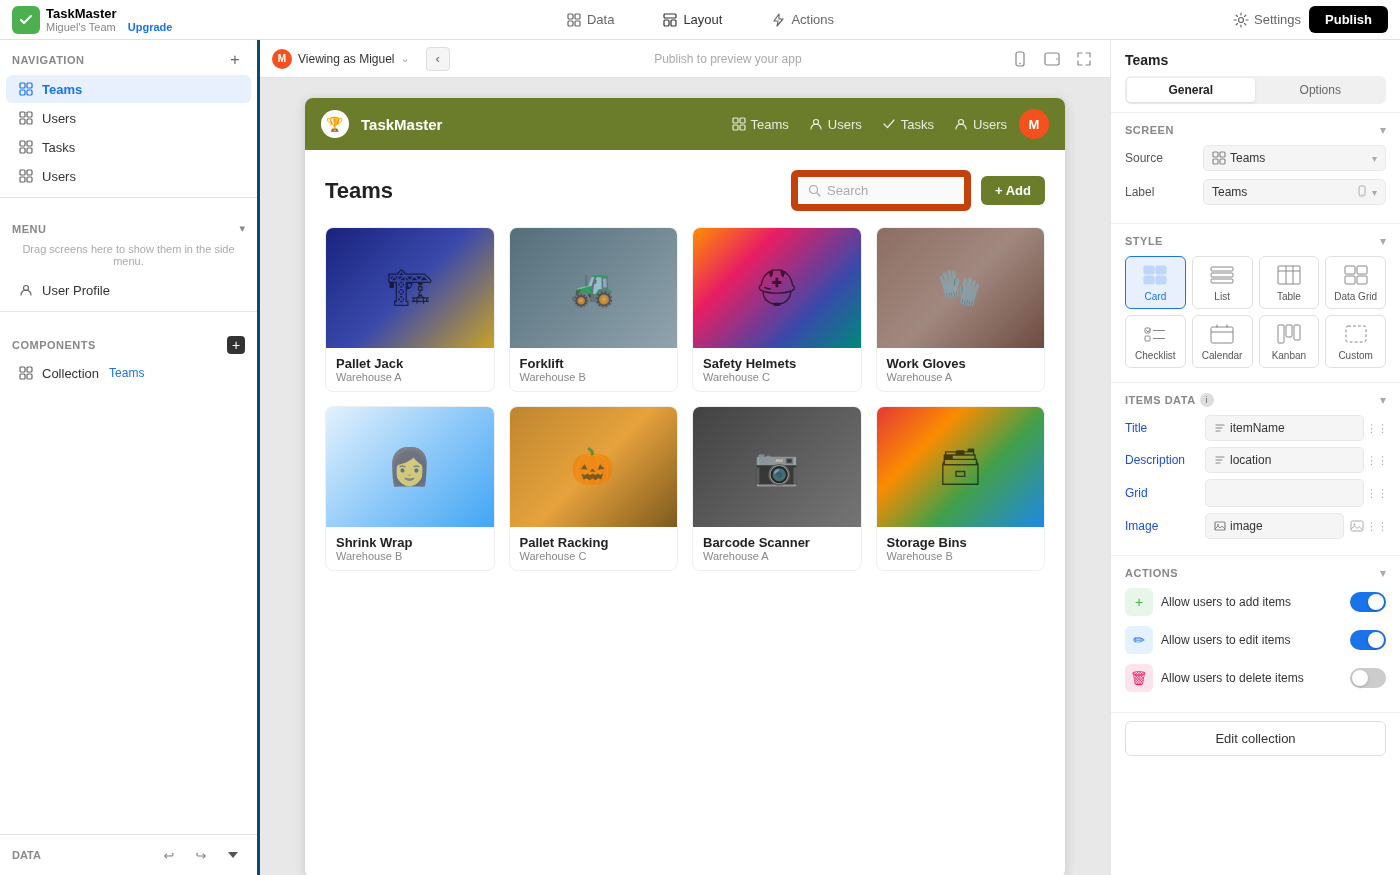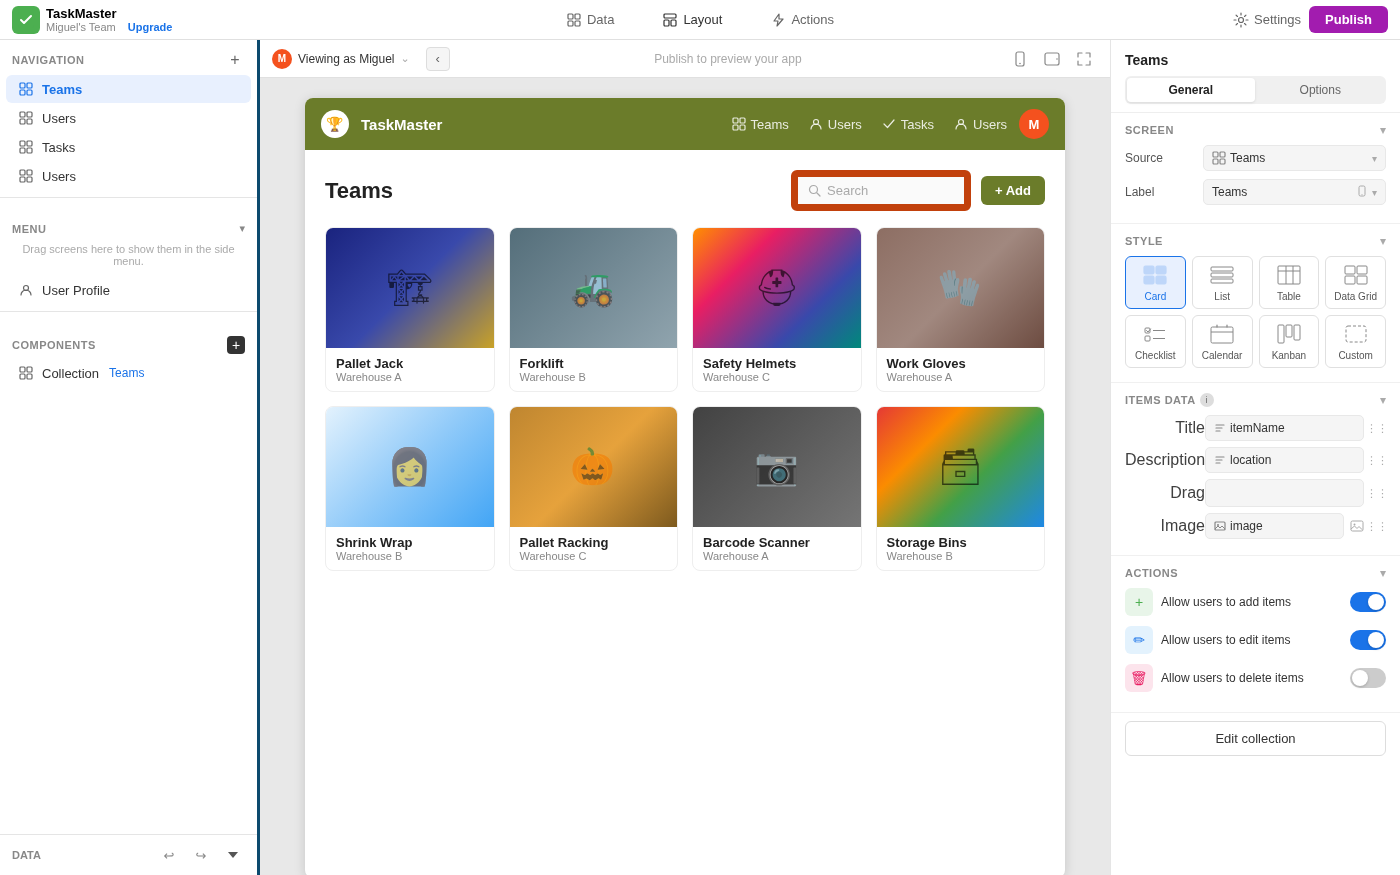--- a/index.html
+++ b/index.html
@@ -11,21 +11,21 @@
     .topbar-logo-icon { width: 28px; height: 28px; background: #4CAF50; border-radius: 6px; display: flex; align-items: center; justify-content: center; font-size: 14px; }
     .topbar-app-name { font-weight: 700; font-size: 13px; }
     .topbar-team { font-size: 11px; color: #888; }
     .topbar-upgrade { font-size: 11px; color: #1a73e8; font-weight: 600; margin-left: 0; }
     .topbar-center { flex: 1; display: flex; justify-content: center; gap: 32px; }
     .topbar-nav-item { display: flex; align-items: center; gap: 5px; font-size: 13px; color: #666; cursor: pointer; padding: 4px 8px; border-radius: 6px; }
     .topbar-nav-item.active { color: #333; }
     .topbar-nav-icon { width: 16px; height: 16px; display: flex; align-items: center; justify-content: center; }
     .topbar-right { display: flex; align-items: center; gap: 8px; min-width: 180px; justify-content: flex-end; }
     .btn-settings { display: flex; align-items: center; gap: 5px; color: #666; font-size: 13px; cursor: pointer; }
-    .btn-publish { background: #a21caf; color: #fff; border: none; border-radius: 6px; padding: 6px 16px; font-size: 13px; font-weight: 600; cursor: pointer; }
+    .btn-publish { background: #000000; color: #fff; border: none; border-radius: 6px; padding: 6px 16px; font-size: 13px; font-weight: 600; cursor: pointer; }
 
     
     .main { display: flex; flex: 1; overflow: hidden; }
 
     
     .sidebar { width: 260px; background: #fff; border-right: 3px solid #0c4a6e; display: flex; flex-direction: column; flex-shrink: 0; }
     .sidebar-section-header { display: flex; align-items: center; justify-content: space-between; padding: 10px 12px 4px; }
     .sidebar-section-label { font-size: 11px; font-weight: 700; color: #888; text-transform: uppercase; letter-spacing: 0.5px; }
     .sidebar-add-btn { width: 20px; height: 20px; display: flex; align-items: center; justify-content: center; color: #666; cursor: pointer; font-size: 16px; }
     .sidebar-item { display: flex; align-items: center; gap: 8px; padding: 6px 12px; cursor: pointer; border-radius: 6px; margin: 1px 6px; }
@@ -97,21 +97,21 @@
     
     .style-grid { display: grid; grid-template-columns: repeat(4, 1fr); gap: 6px; margin-bottom: 4px; }
     .style-option { display: flex; flex-direction: column; align-items: center; gap: 4px; padding: 6px 4px; border-radius: 6px; border: 1px solid #e0e0e0; cursor: pointer; }
     .style-option.active { border-color: #1a73e8; background: #e8f0fe; }
     .style-option-label { font-size: 10px; color: #555; }
     .style-option.active .style-option-label { color: #1a73e8; }
     .style-icon { width: 28px; height: 24px; display: flex; align-items: center; justify-content: center; }
 
     
     .items-row { display: flex; align-items: center; margin-bottom: 6px; }
-    .items-row-label { font-size: 16px; color: #404040; min-width: 80px; text-align: right; }
+    .items-row-label { font-size: 12px; color: #1d4ed8; min-width: 80px; }
     .items-row-value { flex: 1; display: flex; align-items: center; background: #f5f5f5; border: 1px solid #e8e8e8; border-radius: 5px; padding: 5px 8px; font-size: 12px; color: #333; gap: 4px; }
     .items-row-actions { display: flex; align-items: center; gap: 2px; margin-left: 4px; }
     .items-row-action { width: 18px; height: 18px; display: flex; align-items: center; justify-content: center; color: #aaa; cursor: pointer; font-size: 11px; }
 
     
     .action-row { display: flex; align-items: center; margin-bottom: 10px; gap: 8px; }
     .action-icon { width: 28px; height: 28px; border-radius: 6px; display: flex; align-items: center; justify-content: center; font-size: 14px; flex-shrink: 0; }
     .action-icon.add { background: #e8f5e9; color: #4CAF50; }
     .action-icon.edit { background: #e3f2fd; color: #1a73e8; }
     .action-icon.delete { background: #fce4ec; color: #e91e63; }
@@ -636,21 +636,21 @@
             <svg width="12" height="12" viewBox="0 0 12 12" fill="none">
                 <path d="M2 3h8M2 6h6M2 9h4" stroke="#888" stroke-width="1.2" stroke-linecap="round"></path>
               </svg>
             <span>location</span>
           </div>
           <div class="items-row-actions">
             <div class="items-row-action">⋮⋮</div>
           </div>
         </div>
         <div class="items-row">
-          <span class="items-row-label">Drag</span>
+          <span class="items-row-label">Grid</span>
           <div class="items-row-value" style="flex:1;min-height:28px;"></div>
           <div class="items-row-actions">
             <div class="items-row-action">⋮⋮</div>
           </div>
         </div>
         <div class="items-row">
           <span class="items-row-label">Image</span>
           <div class="items-row-value">
             <svg width="12" height="12" viewBox="0 0 12 12" fill="none">
                 <rect x="1" y="2" width="10" height="8" rx="1" stroke="#888" stroke-width="1.2"></rect>

